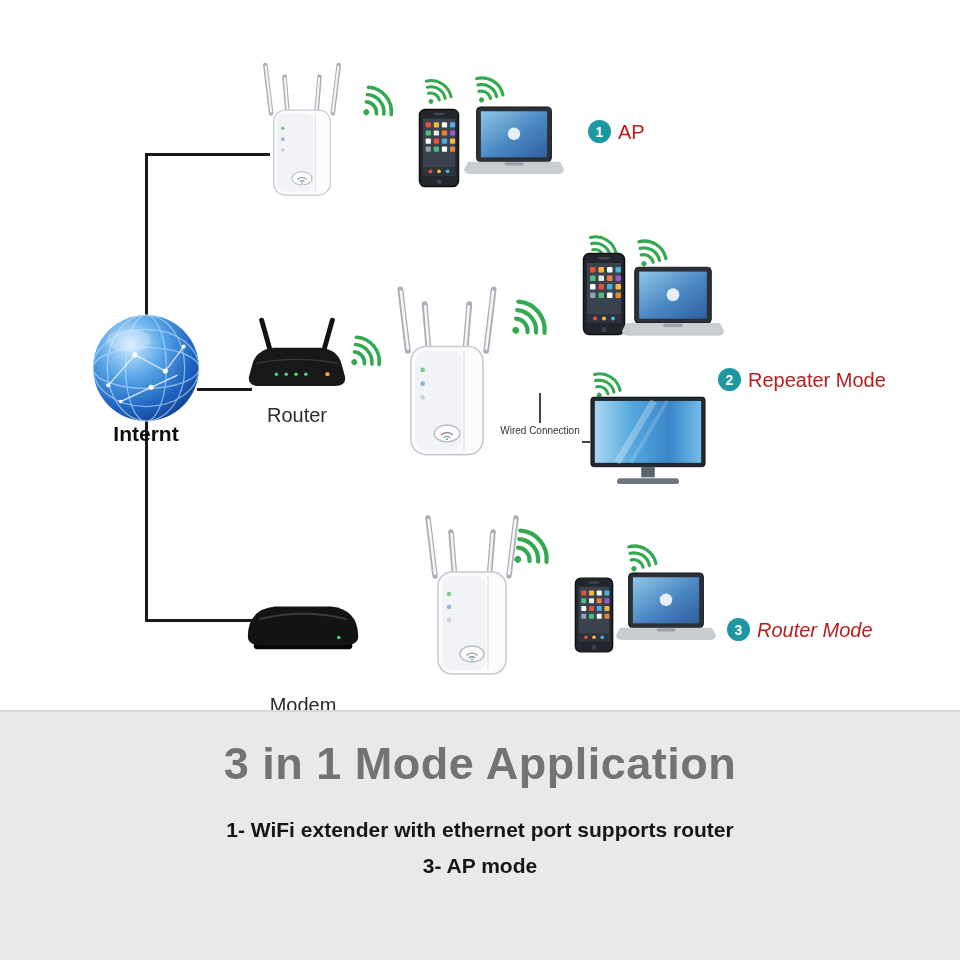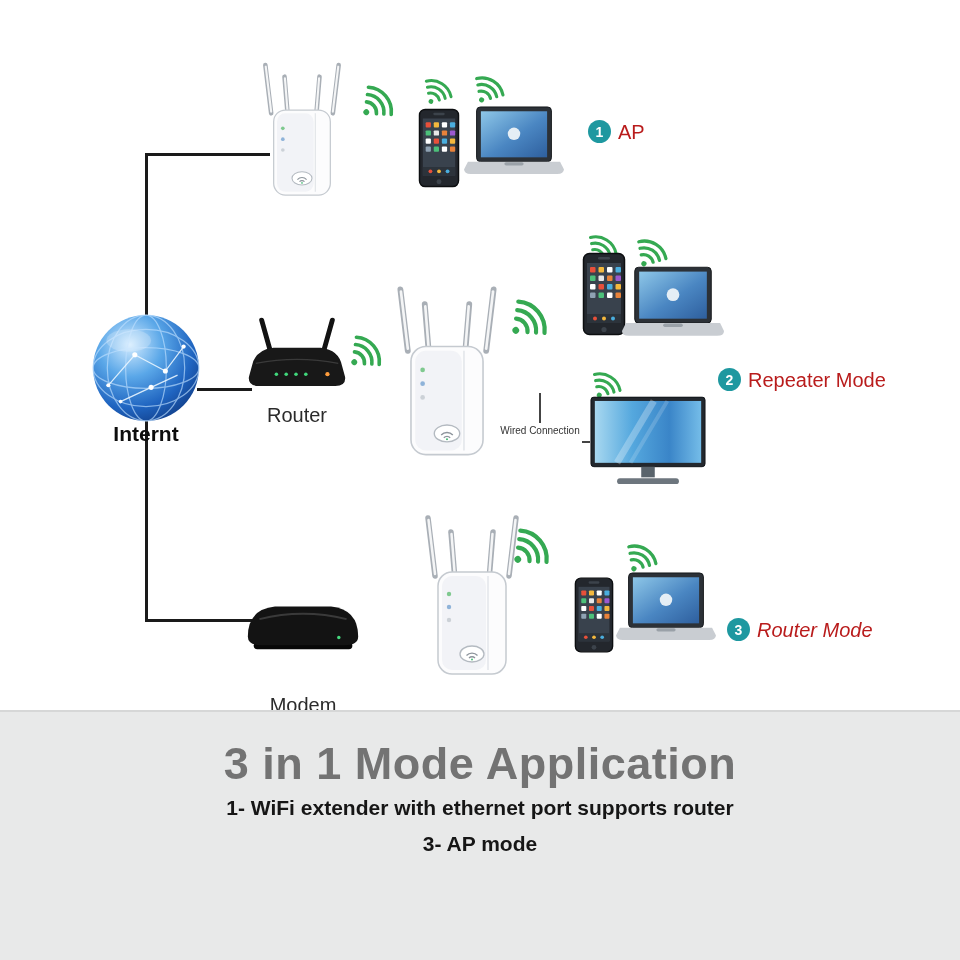--- a/index.html
+++ b/index.html
@@ -12,21 +12,21 @@
   .rot32{transform:rotate(32deg);}
   .badge{position:absolute;width:23px;height:23px;border-radius:50%;background:#1e98a0;
          color:#fff;font-size:14px;font-weight:bold;display:flex;align-items:center;justify-content:center;}
   .mode-label{position:absolute;color:#b91c1c;font-size:20px;white-space:nowrap;}
   .dev-label{position:absolute;color:#2b2b2b;font-size:20px;text-align:center;}
   .internet-label{position:absolute;color:#0d0d0d;font-size:21px;font-weight:bold;text-align:center;}
   .wired-label{position:absolute;color:#333;font-size:10px;text-align:center;line-height:1.3;}
   .footer{position:absolute;left:0;top:710px;width:960px;height:250px;background:#e8e9e9;
           border-top:2px solid #d6d7d7;text-align:center;}
   .footer-title{margin:26px 0 0 0;font-size:45px;font-weight:bold;color:#737373;letter-spacing:.5px;}
-  .footer-lines{}
+  .footer-lines{margin-top:22px;}
   .footer-line{font-size:21px;font-weight:bold;color:#161616;line-height:36px;}
 </style>
 </head>
 <body>
 
 <svg width="0" height="0" style="position:absolute" aria-hidden="true">
   <defs>
     <radialGradient id="globeGrad" cx="35%" cy="28%" r="80%">
       <stop offset="0%" stop-color="#d2ebff"></stop>
       <stop offset="38%" stop-color="#5aa7e8"></stop>

